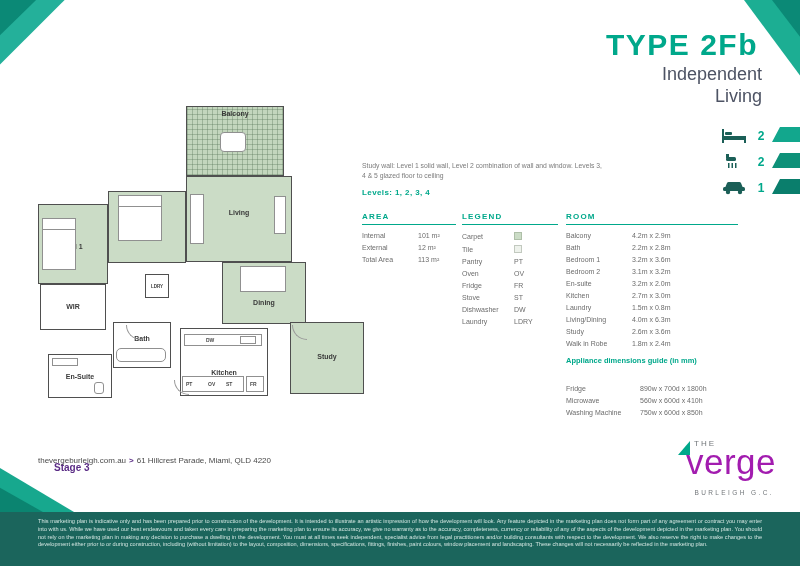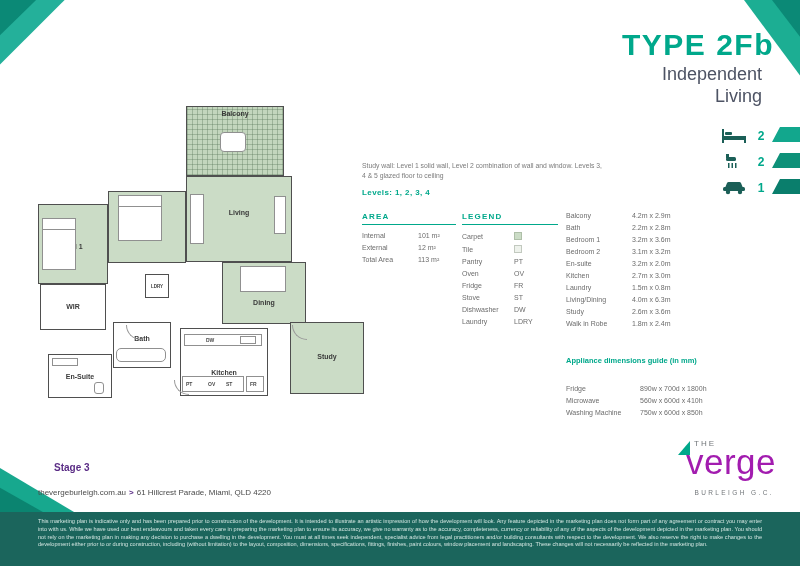--- a/index.html
+++ b/index.html
@@ -13,21 +13,21 @@
   #corner-tl .t1{background:#24b09a;clip-path:polygon(0 0,68% 0,0 95%);}
   #corner-tl .t2{background:#0b8976;clip-path:polygon(0 0,38% 0,0 52%);}
   #corner-tr{right:0;top:0;width:200px;height:92px;}
   #corner-tr .t1{background:#1cae93;clip-path:polygon(100% 0,72% 0,100% 82%);}
   #corner-tr .t2{background:#0b8976;clip-path:polygon(100% 0,86% 0,100% 40%);}
   #corner-bl{left:0;top:468px;width:74px;height:44px;}
   #corner-bl .t1{background:#17a88e;clip-path:polygon(0 0,0 100%,100% 100%);}
   #corner-bl .t2{background:#0b8470;clip-path:polygon(0 45%,0 100%,58% 100%);}
 
   
-  .type-title{position:absolute;top:28px;right:26px;font-size:30px;font-weight:bold;color:#00a88b;letter-spacing:1.5px;}
+  .type-title{position:absolute;top:28px;right:42px;font-size:30px;font-weight:bold;color:#00a88b;letter-spacing:1.5px;}
   .subtitle{position:absolute;right:38px;font-size:18px;color:#4d5364;margin-left:32px;}
   #sub1{top:64px;} #sub2{top:86px;}
 
   
   .badge-row{position:absolute;left:722px;display:flex;align-items:center;gap:10px;z-index:3;}
   .badge-count{font-size:12px;font-weight:bold;color:#00a88b;width:10px;text-align:center;}
   .flag{position:absolute;left:776px;width:28px;height:15px;transform:skewX(-28deg);z-index:2;}
 
   
   #plan{position:absolute;left:28px;top:96px;width:348px;height:334px;}
@@ -54,21 +54,21 @@
   .spec-row{display:flex;align-items:center;font-size:7px;color:#6c6c6c;margin-bottom:5px;}
   .lbl{flex:none;}
   .w52{width:52px;} .w56{width:56px;} .w66{width:66px;} .w74{width:74px;}
   .swatch{display:inline-block;width:8px;height:8px;}
   .sw-carpet{background:#cbdcc6;border:1px solid #aebfa8;}
   .sw-tile{background:#eef2ec;border:1px solid #c2c9bf;}
   .appl-head{font-size:7.5px;font-weight:bold;color:#00a88b;margin-bottom:20px;}
 
   
   .stage{position:absolute;left:54px;top:462px;font-size:10px;font-weight:bold;color:#5b2d86;}
-  .addr{position:absolute;left:38px;top:488px;font-size:8px;color:#4a4a4a;}
+  .addr{position:absolute;left:38px;top:456px;font-size:8px;color:#4a4a4a;}
   .addr .sep{color:#5b2d86;font-weight:bold;padding:0 3px;}
   .logo-mark{position:absolute;left:678px;top:441px;width:12px;height:14px;background:#00a88b;clip-path:polygon(0 100%,100% 0,100% 100%);}
   .logo-the{position:absolute;left:694px;top:439px;font-size:8px;letter-spacing:2px;color:#73777b;}
   .logo-name{position:absolute;left:686px;top:442px;font-size:35px;color:#a21caf;letter-spacing:.5px;}
   .logo-sub{position:absolute;left:686px;top:489px;width:88px;text-align:right;font-size:6.5px;letter-spacing:2.4px;color:#73777b;}
 
   
   #footer{position:absolute;left:0;bottom:0;width:800px;height:54px;background:#1b655c;padding:6px 38px 0;}
   #footer p{font-size:5.6px;line-height:1.4;color:#d3e6e1;text-align:justify;}
 </style>
@@ -239,20 +239,21 @@
     <span class="lbl w52">Dishwasher</span>
     <span>DW</span>
   </div>
   <div class="spec-row">
     <span class="lbl w52">Laundry</span>
     <span>LDRY</span>
   </div>
 </div>
 
 <div class="col" id="room-col">
+  <div class="col-head">ROOM</div>
   <div class="spec-row">
     <span class="lbl w66">Balcony</span>
     <span>4.2m x 2.9m</span>
   </div>
   <div class="spec-row">
     <span class="lbl w66">Bath</span>
     <span>2.2m x 2.8m</span>
   </div>
   <div class="spec-row">
     <span class="lbl w66">Bedroom 1</span>

